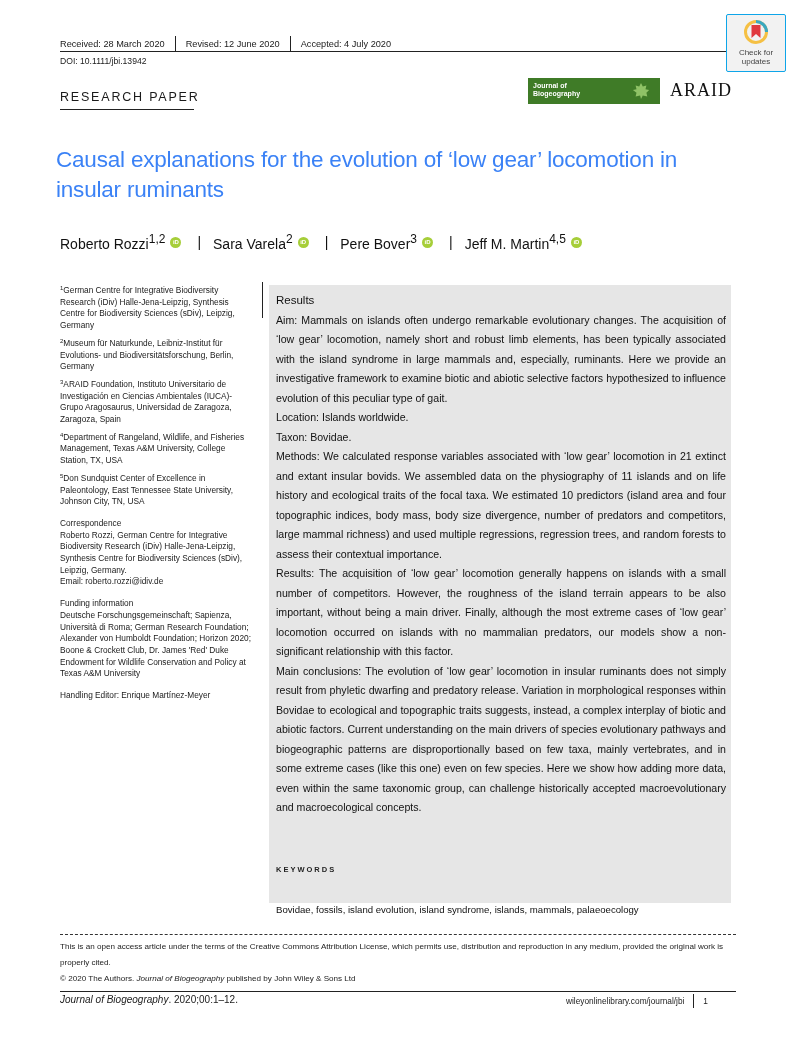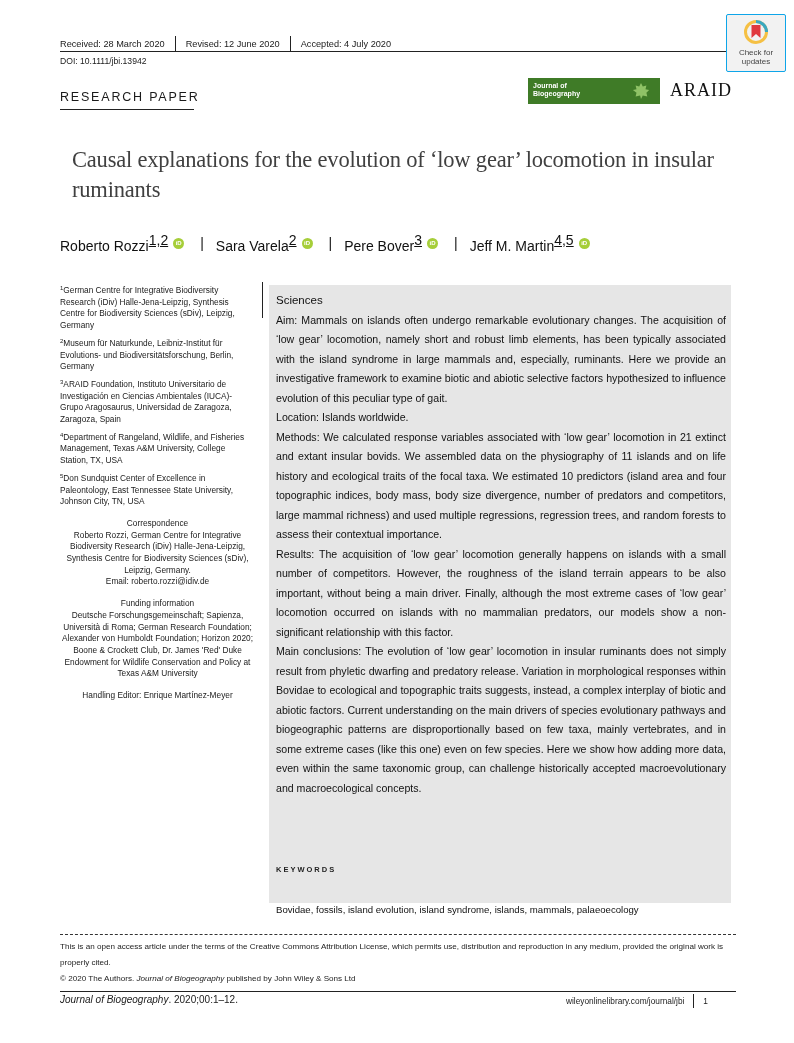--- a/index.html
+++ b/index.html
@@ -22,34 +22,34 @@
   .jlogo .txt { position: absolute; left: 5px; top: 4px; }
   .jlogo .leaf { position: absolute; left: 104px; top: 4px; width: 18px; height: 18px; }
   .wiley { left: 670px; top: 80px; font-family: "Liberation Serif", serif; font-size: 18px;
            letter-spacing: 1px; color: #111; }
   .cfu { left: 726px; top: 14px; width: 58px; height: 56px; background: #f2f2f2;
          border: 1px solid #0ea5e9; border-radius: 2px; text-align: center; }
   .cfu svg { position: absolute; left: 16px; top: 4px; }
   .cfu .lbl { position: absolute; left: 0; width: 58px; top: 33px; font-size: 8px; line-height: 9px; color: #444; }
 
   
-  .title { left: 72px; top: 145px; width: 680px; font-size: 22.5px; line-height: 30px; color: #404040; letter-spacing: -0.2px; font-family: Liberation Serif, serif; }
+  .title { left: 56px; top: 145px; width: 680px; font-size: 22.5px; line-height: 30px; color: #3b82f6; letter-spacing: -0.2px; }
 
   
   .authors { left: 60px; top: 232px; font-size: 14px; display: flex; align-items: center; color: #111; }
-  .authors sup { font-size: 14px; vertical-align: 6px; text-decoration: underline; }
+  .authors sup { font-size: 12px; vertical-align: 6px; }
   .orcid { display: inline-block; width: 11px; height: 11px; border-radius: 50%; background: #a6ce39;
            color: #fff; font-size: 6px; line-height: 11px; text-align: center; margin-left: 5px; font-weight: bold; }
   .asep { margin: 0 12px 0 16px; color: #111; }
 
   
   .left { left: 60px; top: 283px; width: 195px; font-size: 8.3px; line-height: 11.7px; color: #1a1a1a; }
   .left .aff { margin-bottom: 4px; }
   .left sup { font-size: 6px; vertical-align: 3px; }
-  .left .block { margin-top: 10px; text-align: center; }
+  .left .block { margin-top: 10px; }
   .vline { left: 262px; top: 282px; width: 1px; height: 36px; background: #222; }
 
   
   .abox { left: 269px; top: 285px; width: 462px; height: 618px; background: #e6e6e6; }
   .abox .inner { position: absolute; left: 7px; top: 6px; width: 450px; font-size: 10.6px; line-height: 19.5px; text-align: justify; color: #111; }
   .abox .head { font-size: 11.5px; }
   .kw-h { position: absolute; left: 7px; top: 580px; font-size: 7.5px; font-weight: bold; letter-spacing: 2px; color: #222; }
   .kw { position: absolute; left: 7px; top: 619px; font-size: 9.6px; color: #111; }
 
   
@@ -131,23 +131,24 @@
     <div>Funding information</div>
     <div>Deutsche Forschungsgemeinschaft; Sapienza, Università di Roma; German Research Foundation; Alexander von Humboldt Foundation; Horizon 2020; Boone &amp; Crockett Club, Dr. James 'Red' Duke Endowment for Wildlife Conservation and Policy at Texas A&amp;M University</div>
   </div>
 
   <div class="block">Handling Editor: Enrique Martínez-Meyer</div>
 </div>
 <div class="abs vline"></div>
 
 <div class="abs abox">
   <div class="inner">
-    <div class="head">Sciences</div>
+    <div class="head">Results</div>
     <div>Aim: Mammals on islands often undergo remarkable evolutionary changes. The acquisition of ‘low gear’ locomotion, namely short and robust limb elements, has been typically associated with the island syndrome in large mammals and, especially, ruminants. Here we provide an investigative framework to examine biotic and abiotic selective factors hypothesized to influence evolution of this peculiar type of gait.</div>
     <div>Location: Islands worldwide.</div>
+    <div>Taxon: Bovidae.</div>
     <div>Methods: We calculated response variables associated with ‘low gear’ locomotion in 21 extinct and extant insular bovids. We assembled data on the physiography of 11 islands and on life history and ecological traits of the focal taxa. We estimated 10 predictors (island area and four topographic indices, body mass, body size divergence, number of predators and competitors, large mammal richness) and used multiple regressions, regression trees, and random forests to assess their contextual importance.</div>
     <div>Results: The acquisition of ‘low gear’ locomotion generally happens on islands with a small number of competitors. However, the roughness of the island terrain appears to be also important, without being a main driver. Finally, although the most extreme cases of ‘low gear’ locomotion occurred on islands with no mammalian predators, our models show a non-significant relationship with this factor.</div>
     <div>Main conclusions: The evolution of ‘low gear’ locomotion in insular ruminants does not simply result from phyletic dwarfing and predatory release. Variation in morphological responses within Bovidae to ecological and topographic traits suggests, instead, a complex interplay of biotic and abiotic factors. Current understanding on the main drivers of species evolutionary pathways and biogeographic patterns are disproportionally based on few taxa, mainly vertebrates, and in some extreme cases (like this one) even on few species. Here we show how adding more data, even within the same taxonomic group, can challenge historically accepted macroevolutionary and macroecological concepts.</div>
   </div>
   <div class="kw-h">KEYWORDS</div>
   <div class="kw">Bovidae, fossils, island evolution, island syndrome, islands, mammals, palaeoecology</div>
 </div>
 
 <div class="abs dash"></div>
 <div class="abs license">

